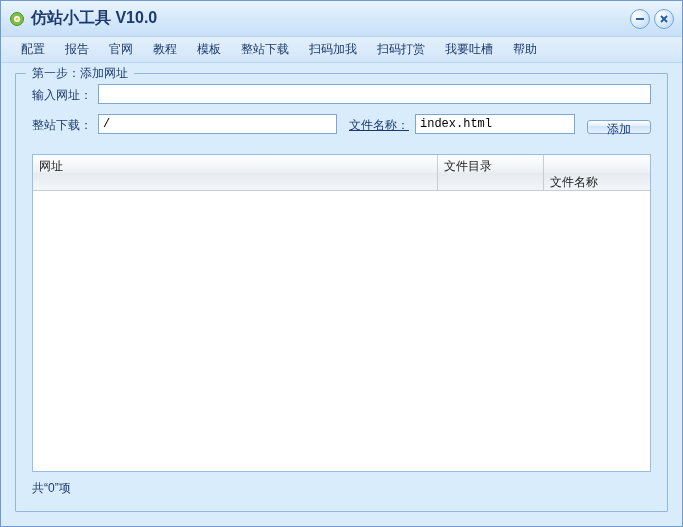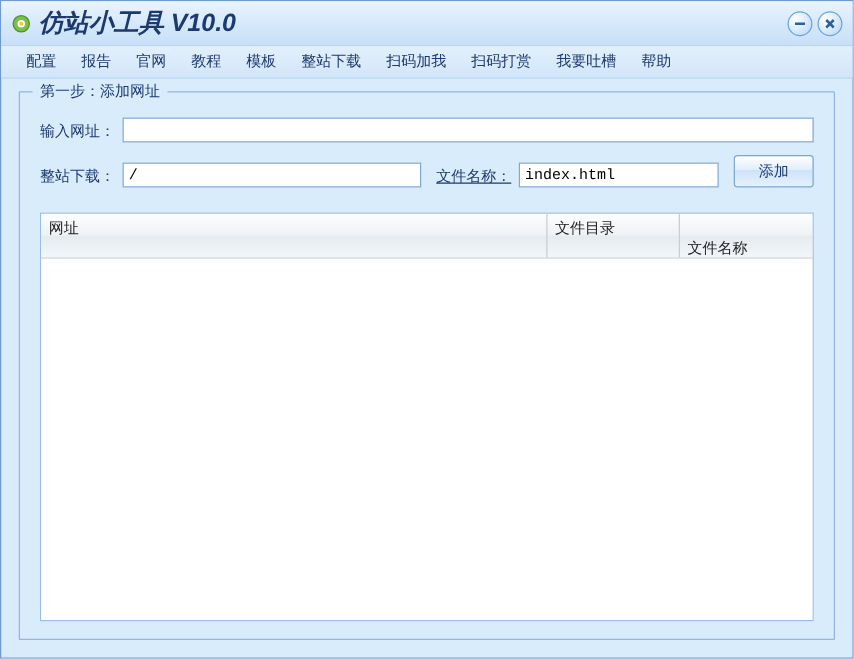--- a/index.html
+++ b/index.html
@@ -23,23 +23,22 @@
     display: flex; align-items: center;
     padding: 0 8px;
     border-bottom: 1px solid #b8d6f0;
   }
   .titlebar .app-icon {
     width: 16px; height: 16px; margin-right: 6px;
     display: flex; align-items: center; justify-content: center;
   }
   .titlebar .app-icon svg { width:16px; height:16px; }
   .titlebar .title {
-    font-size: 20px; font-weight: bold;
-    color: #1d3a6e;
-    font-style: italic;
+    font-size: 16px; font-weight: bold;
+    color: #1d3a6e;
   }
   .title-ctrls {
     margin-left: auto; display: flex; gap: 4px;
   }
   .title-btn {
     width: 20px; height: 20px;
     border-radius: 50%;
     border: 1px solid #6fa3dd;
     background: radial-gradient(circle at 30% 30%, #ffffff, #d2e7fb 60%, #b6d6f3);
     display: flex; align-items: center; justify-content: center;
@@ -66,21 +65,21 @@
   }
   
   .client {
     flex: 1;
     padding: 10px 14px 14px 14px;
     display: flex; flex-direction: column;
   }
   .groupbox {
     border: 1px solid #8fb7e0;
     position: relative;
-    padding: 14px 16px 14px 16px;
+    padding: 4px 16px 14px 16px;
     border-radius: 1px;
     background: #d9ecfb;
     flex: 1;
     display: flex; flex-direction: column;
   }
   .group-legend {
     position: absolute;
     top: -9px; left: 10px;
     background: #d9ecfb;
     padding: 0 6px;
@@ -102,21 +101,21 @@
     background: #fff;
     font-family: "Courier New", SimSun, monospace;
     font-size: 12px;
     padding: 1px 4px;
     color: #000;
   }
   .url-input { flex: 1; }
   .path-input { width: 265px; }
   .fname-input { width: 160px; }
   .btn {
-    height: 26px;
+    height: 14px;
     min-width: 64px;
     padding: 0 14px;
     border: 1px solid #7fa7d6;
     border-radius: 3px;
     background: linear-gradient(to bottom, #ffffff, #e1eefb 45%, #cfe3f8 46%, #e6f1fc);
     color: #1d3a6e;
     cursor: pointer;
     font-size: 12px;
   }
   
@@ -211,16 +210,17 @@
 
       <div class="table-wrap">
         <div class="thead">
           <div class="th col-url">网址</div>
           <div class="th col-dir">文件目录</div>
           <div class="th col-fname">文件名称</div>
         </div>
         <div class="tbody"></div>
       </div>
 
+      <div class="footer-count">共“0”项</div>
     </div>
   </div>
 
 </div>
 
 </body></html>

